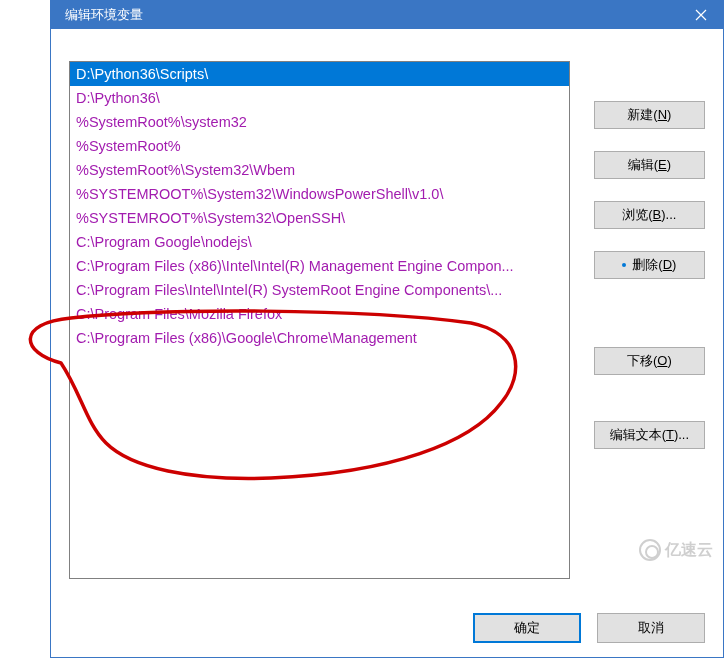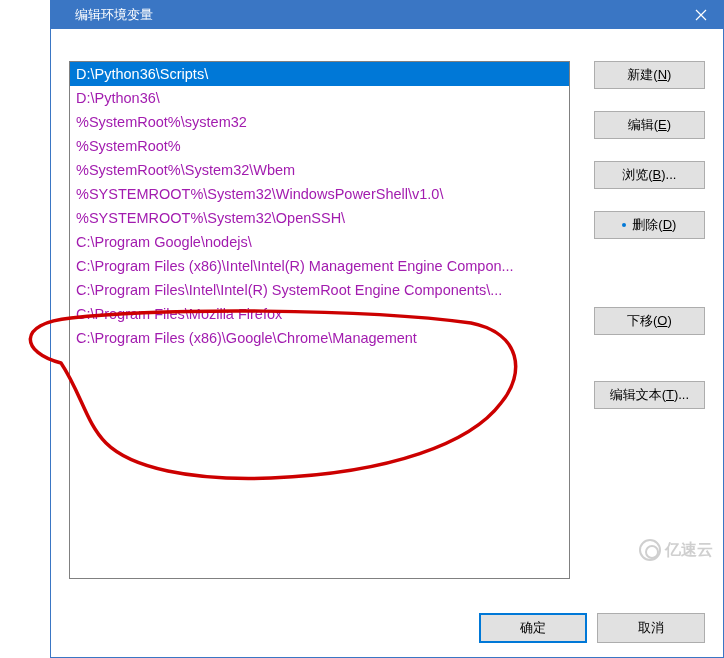--- a/index.html
+++ b/index.html
@@ -25,21 +25,21 @@
       background: #fff;
       border: 1px solid #3a76c4;
     }
     .titlebar {
       background: #3a76c4;
       color: #fff;
       height: 28px;
       display: flex;
       align-items: center;
       justify-content: space-between;
-      padding: 0 0 0 24px;
+      padding: 0 0 0 14px;
       font-size: 13px;
     }
     .titlebar-title {
       line-height: 28px;
     }
     .close-btn {
       width: 44px;
       height: 28px;
       display: flex;
       align-items: center;
@@ -79,20 +79,21 @@
       cursor: default;
     }
     .list-item.selected {
       background: #0078d7;
       color: #fff;
     }
     .side-buttons {
       display: flex;
       flex-direction: column;
       width: 112px;
+      margin-top: 40px;
     }
     .btn {
       height: 28px;
       border: 1px solid #adadad;
       background: #e1e1e1;
       font-size: 13px;
       cursor: pointer;
       display: flex;
       align-items: center;
       justify-content: center;
@@ -115,21 +116,21 @@
       margin-right: 6px;
       vertical-align: middle;
       position: relative;
       top: -1px;
     }
     .bottom-buttons {
       position: absolute;
       bottom: 14px;
       right: 18px;
       display: flex;
-      gap: 10px;
+      gap: 16px;
     }
     .bottom-buttons .btn {
       width: 108px;
       height: 30px;
     }
     .annotation {
       position: absolute;
       left: -40px;
       top: 274px;
       pointer-events: none;

